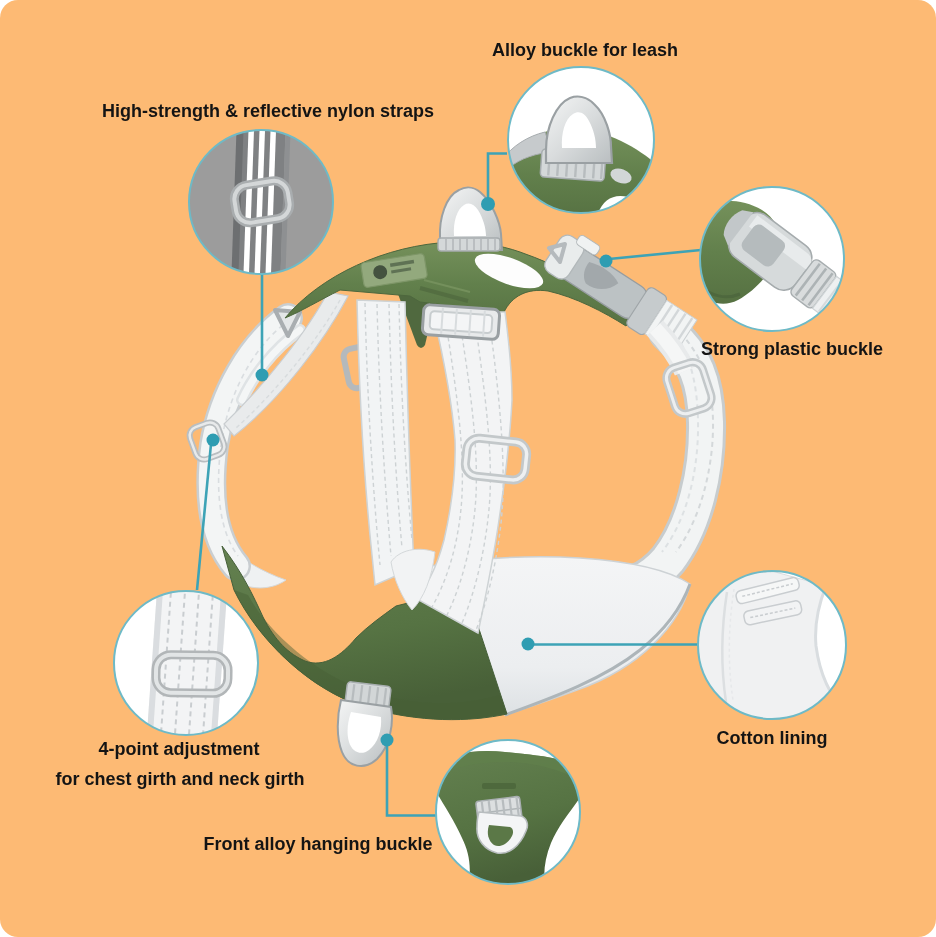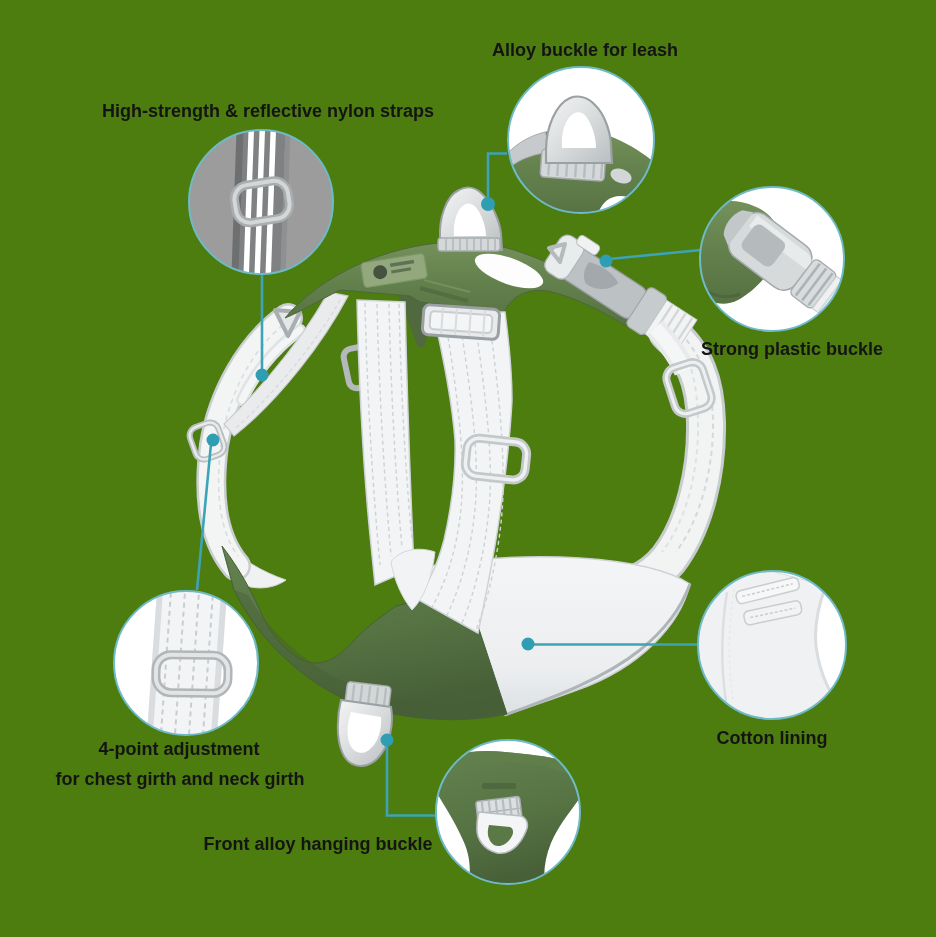--- a/index.html
+++ b/index.html
@@ -1,17 +1,17 @@
 <!DOCTYPE html>
 <html><head>
 <meta charset="utf-8">
 <style>
   html,body{margin:0;padding:0;background:#ffffff;}
-  .wrap{position:relative;width:936px;height:937px;overflow:hidden;background:#4d7c0f;
-        font-family:"Liberation Sans", sans-serif;}
+  .wrap{position:relative;width:936px;height:937px;overflow:hidden;background:#fdba74;
+        font-family:"Liberation Sans", sans-serif;border-radius:18px;}
   svg{position:absolute;left:0;top:0;}
   .lbl{fill:#141414;font-weight:bold;font-size:18px;font-family:"Liberation Sans", sans-serif;}
 </style>
 </head>
 <body>
 <div class="wrap">
 <svg width="936" height="937" viewBox="0 0 936 937">
 <defs>
   <linearGradient id="gSaddle" x1="0" y1="0" x2="0" y2="1">
     <stop offset="0" stop-color="#75915b"></stop>

